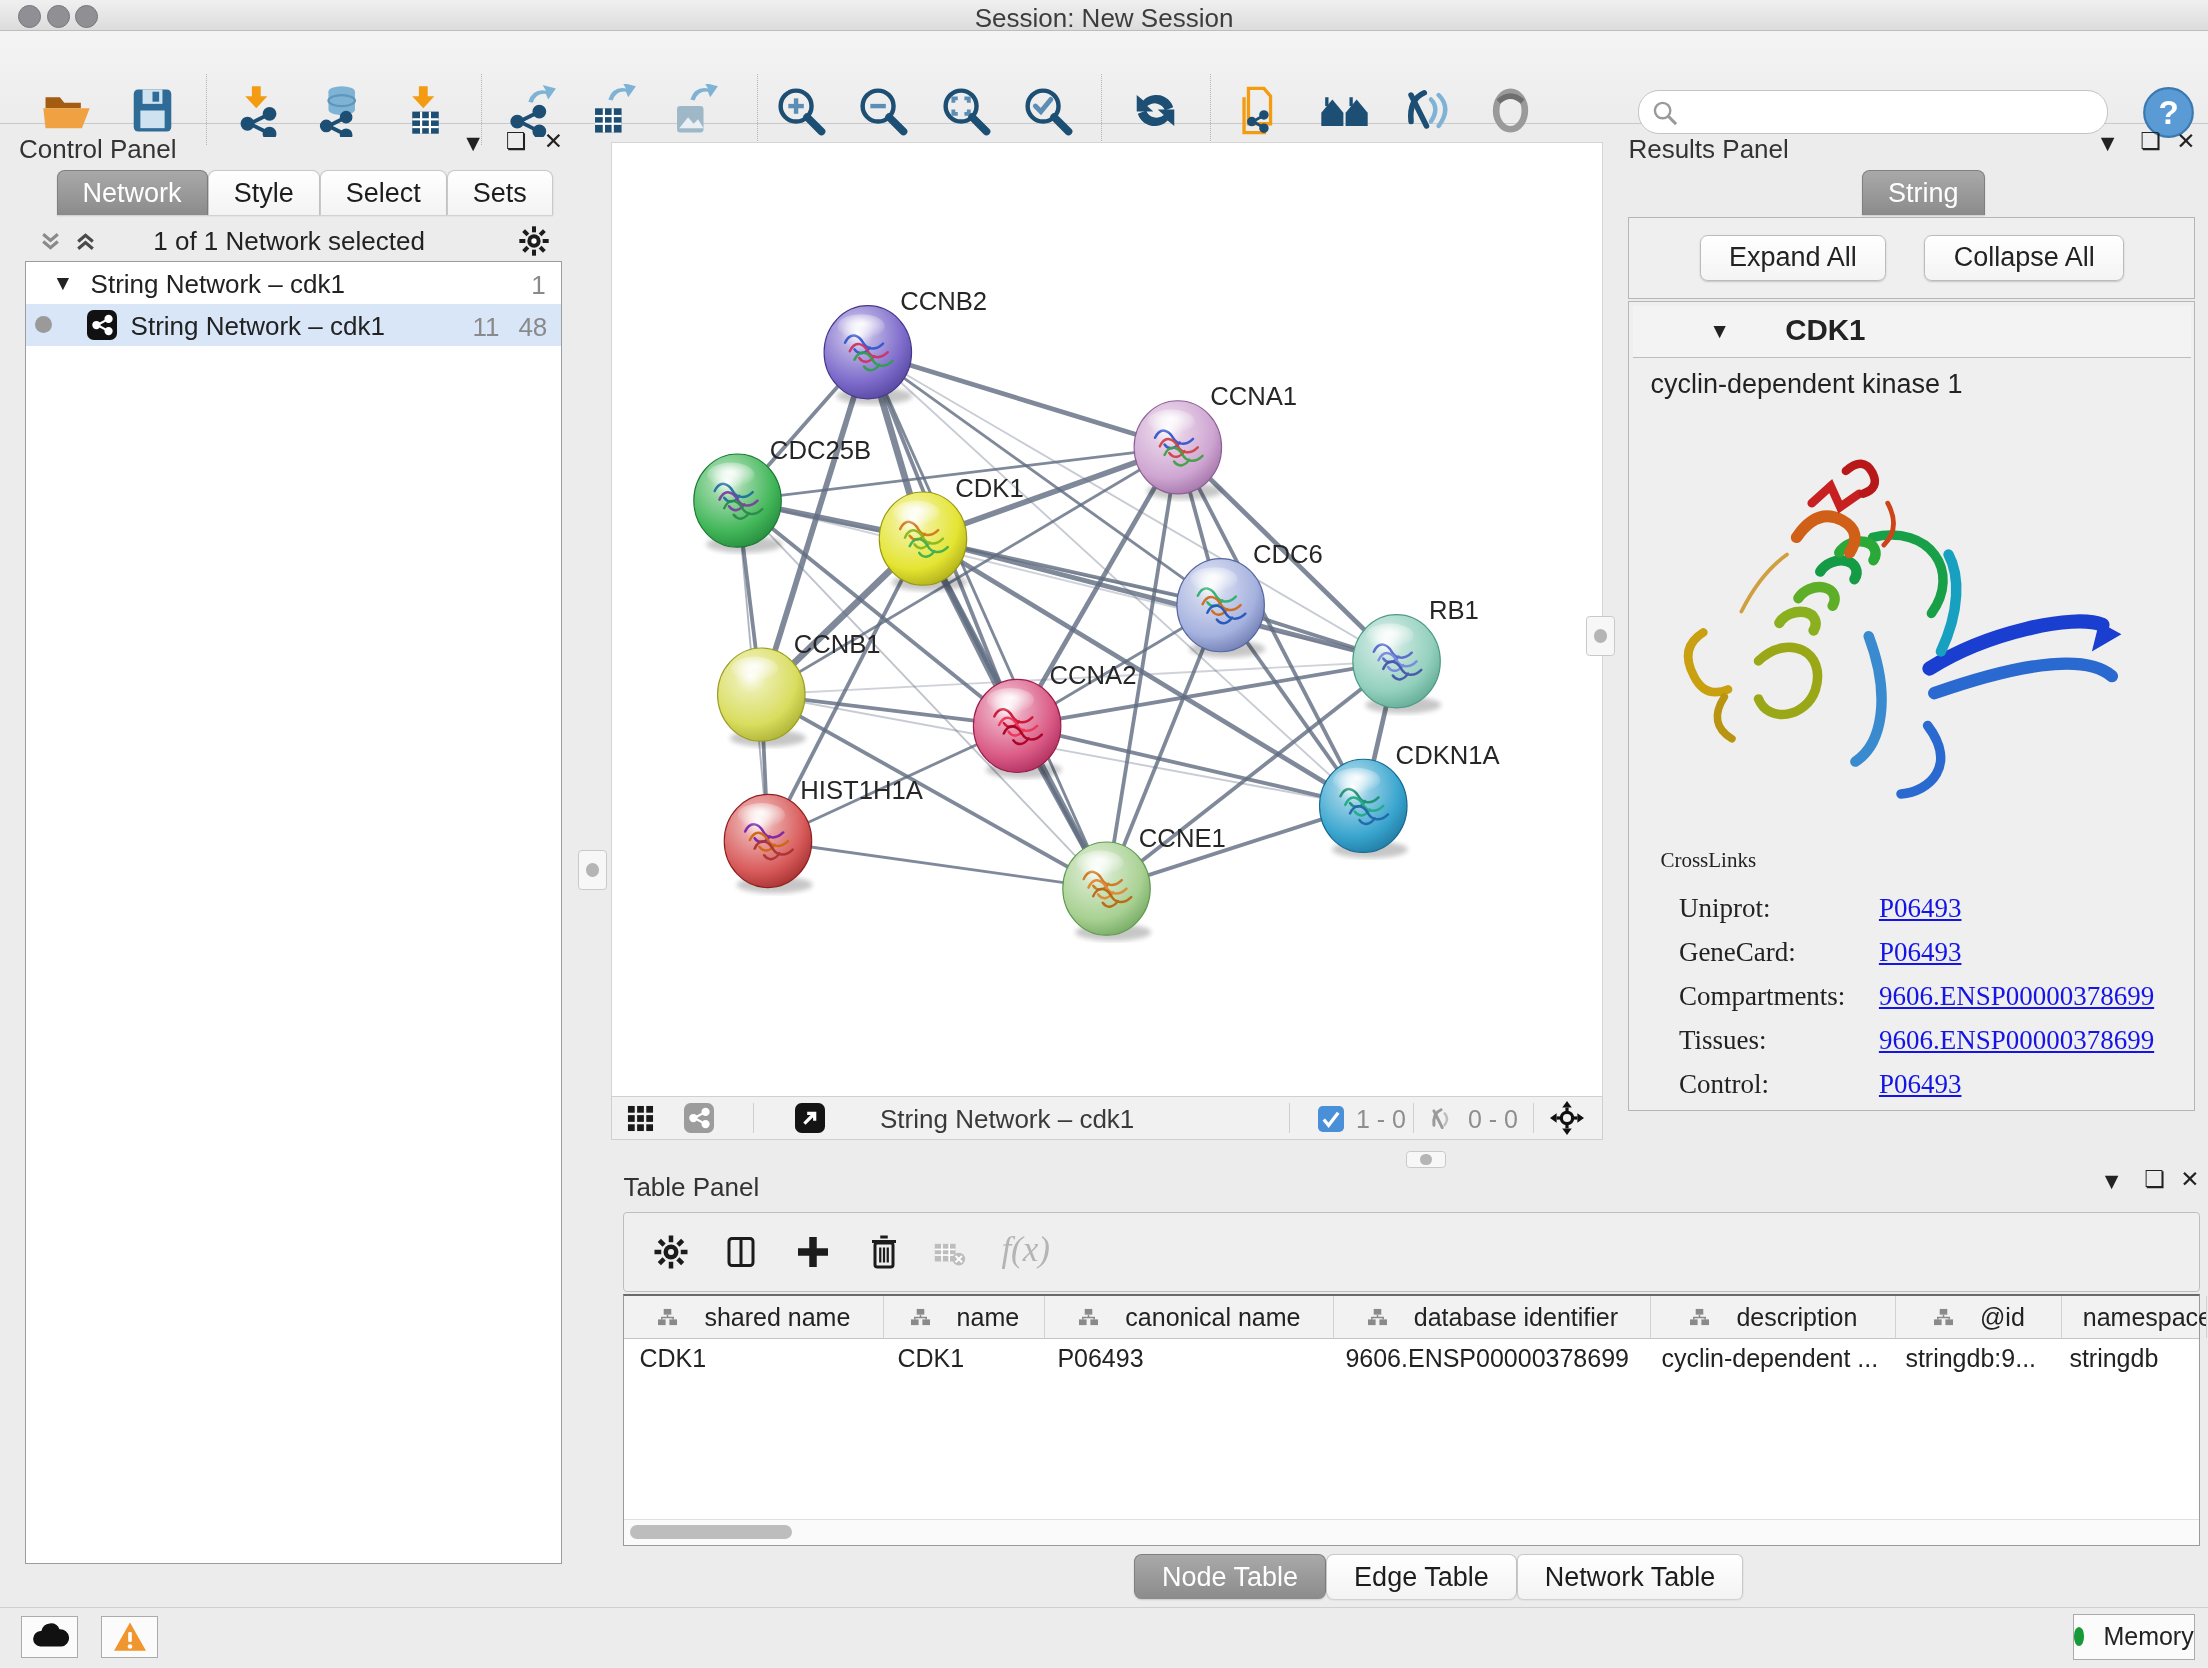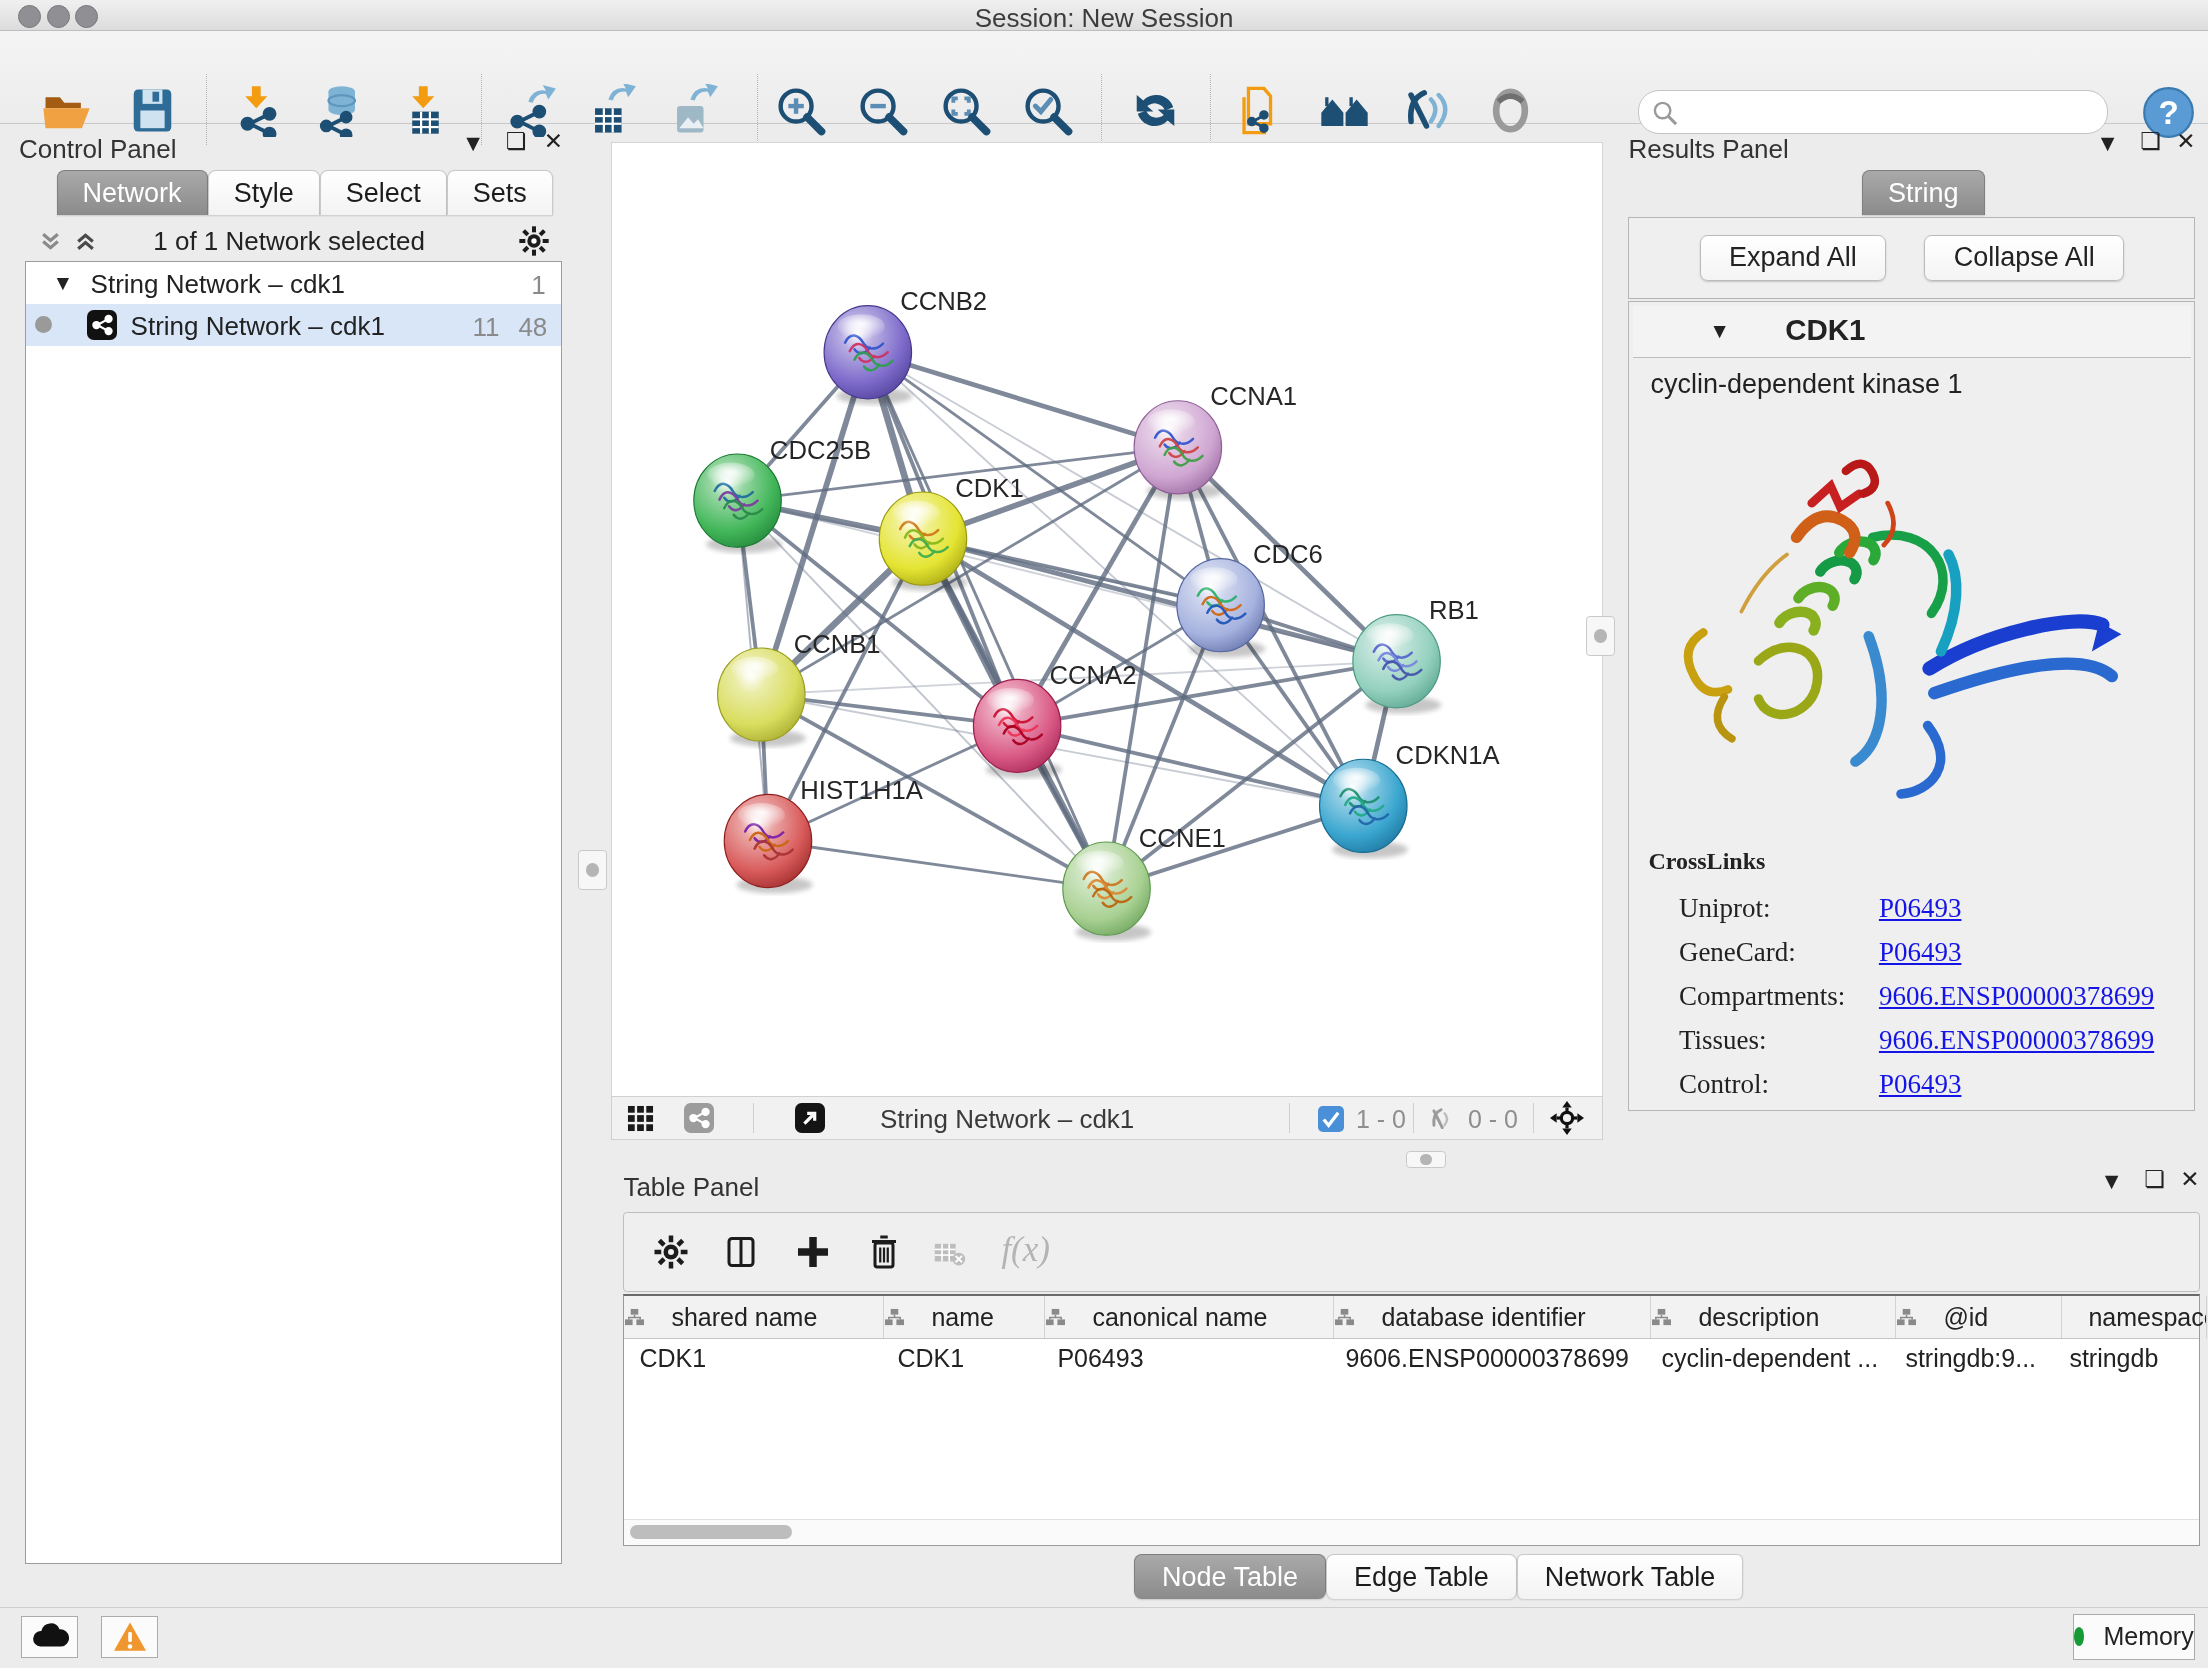--- a/index.html
+++ b/index.html
@@ -72,21 +72,21 @@
   .xl-row{display:flex;height:44px;align-items:center;}
   .xl-row .l{width:200px;padding-left:21px;font-size:27px;}
   .xl-row .v{font-size:27px;color:#1414e6;text-decoration:underline;}
   
   .tpanel{position:absolute;left:611px;top:1149px;width:1598px;height:462px;}
   .ttoolbar{position:absolute;left:12.4px;top:63px;width:1575px;height:78px;background:#efefef;
     border:1px solid #bdbdbd;border-radius:3.8px;}
   .tblbox{position:absolute;left:12.4px;top:145px;width:1575px;height:249px;background:#fff;
     border:1px solid #9a9a9a;border-top:2.9px solid #6a6a6a;}
   .thead{display:flex;height:42px;background:#f2f2f2;border-bottom:1px solid #c6c6c6;}
-  .th{display:flex;align-items:center;gap:26px;font-size:25px;
+  .th{display:flex;align-items:center;justify-content:center;gap:26px;font-size:25px;
     border-right:1px solid #d2d2d2;overflow:hidden;white-space:nowrap;flex:0 0 auto;}
   .trowd{display:flex;height:38px;}
   .td{font-size:25px;padding-left:15px;line-height:38px;overflow:hidden;white-space:nowrap;flex:0 0 auto;}
   .hscroll{position:absolute;left:0;bottom:0;width:100%;height:25px;background:#fafafa;
     border-top:1px solid #e0e0e0;}
   .hthumb{position:absolute;left:5.7px;top:4.8px;width:162px;height:14.3px;border-radius:7.6px;background:#bdbdbd;}
   .bottabs{position:absolute;left:523px;top:405px;display:flex;}
   
   .statusbar{position:absolute;left:0;top:1607px;width:2208px;height:61px;background:#ececec;
     border-top:1px solid #cfcfcf;}
@@ -667,21 +667,21 @@
         <path d="M62 232 q-26 16 -10 46 q12 24 36 14" stroke="#c8a010" stroke-width="9"></path>
         <path d="M84 300 q-18 28 8 44" stroke="#b89410" stroke-width="8"></path>
         <path d="M160 132 q22 -32 48 -18 q22 12 8 34" stroke="#d06018" stroke-width="12"></path>
         <path d="M176 96 l20 -18 10 22 20 -14" stroke="#c82020" stroke-width="9"></path>
         <path d="M212 62 q18 -16 28 2 q8 16 -10 22" stroke="#b81818" stroke-width="9"></path>
         <path d="M150 150 q-28 20 -48 60" stroke="#d0a040" stroke-width="4"></path>
         <path d="M256 96 q14 26 -4 44" stroke="#cc4418" stroke-width="5"></path>
       </g>
     </svg>
 
-    <div class="serif" style="position:absolute;left:19px;top:546px;font-size:24px;font-weight:bold">CrossLinks</div>
+    <div class="serif" style="position:absolute;left:31px;top:546px;font-size:21px;font-weight:normal">CrossLinks</div>
     <div style="position:absolute;left:28.5px;top:584px;width:514px">
       <div class="xl-row serif">
         <span class="l">Uniprot:</span>
         <span class="v">P06493</span>
       </div>
       <div class="xl-row serif">
         <span class="l">GeneCard:</span>
         <span class="v">P06493</span>
       </div>
       <div class="xl-row serif">

